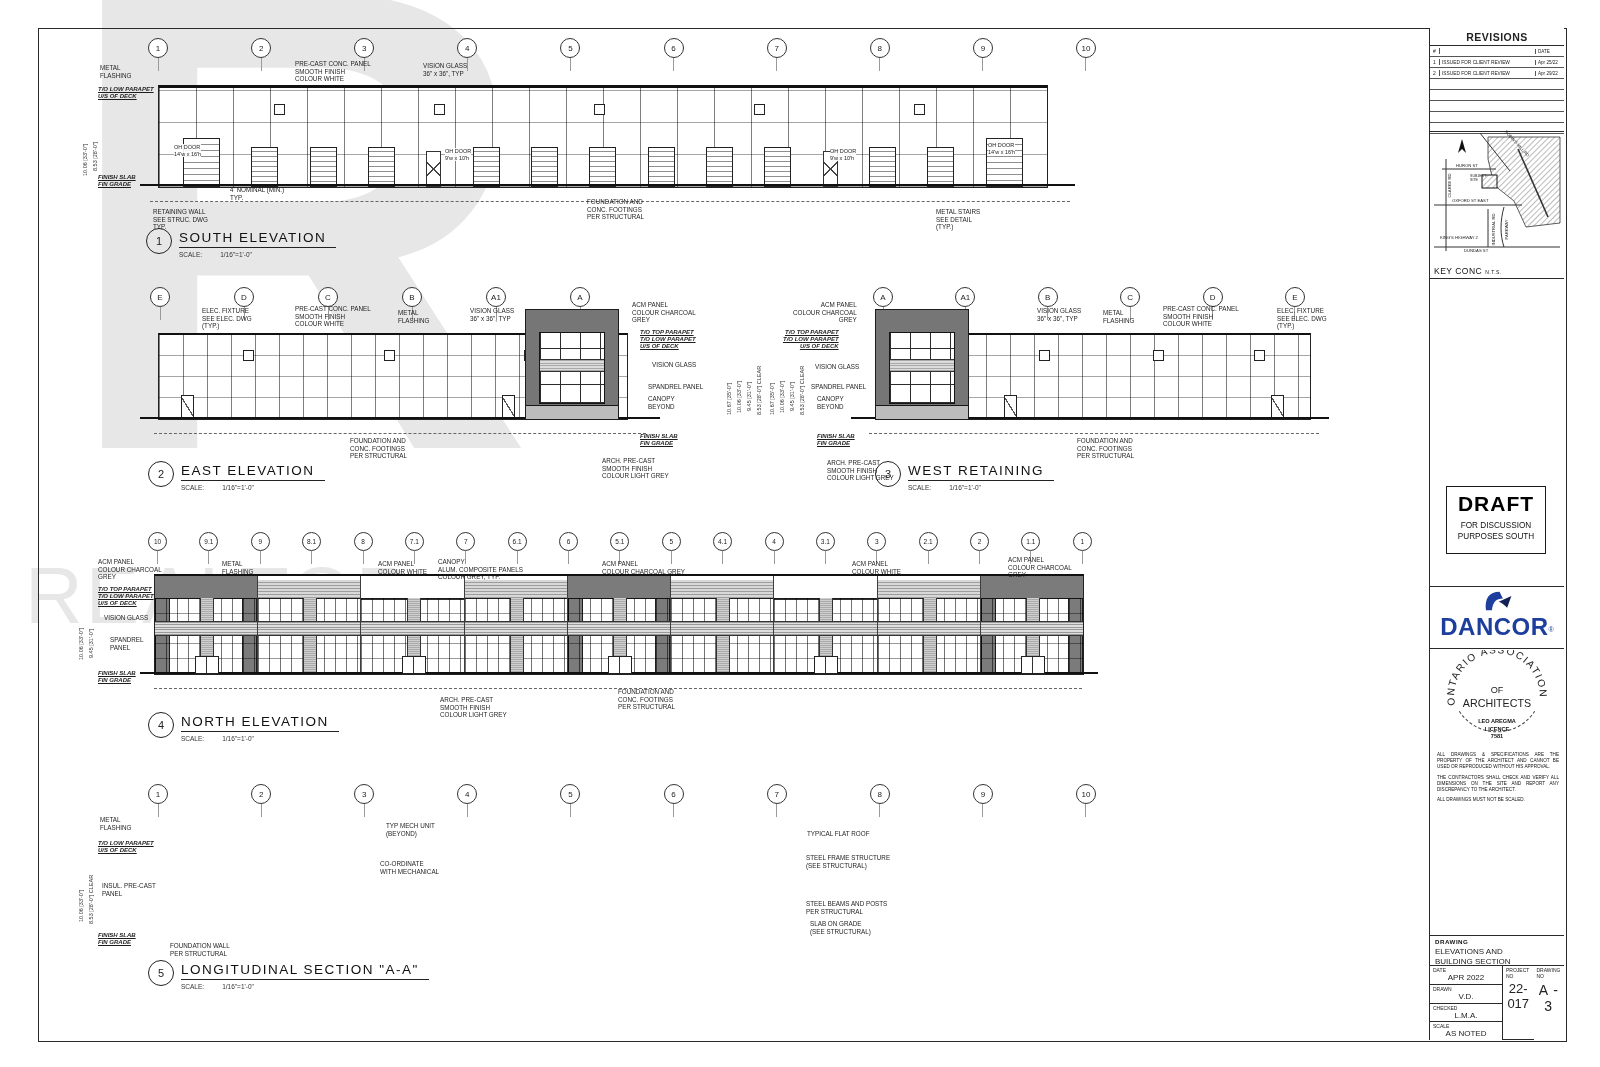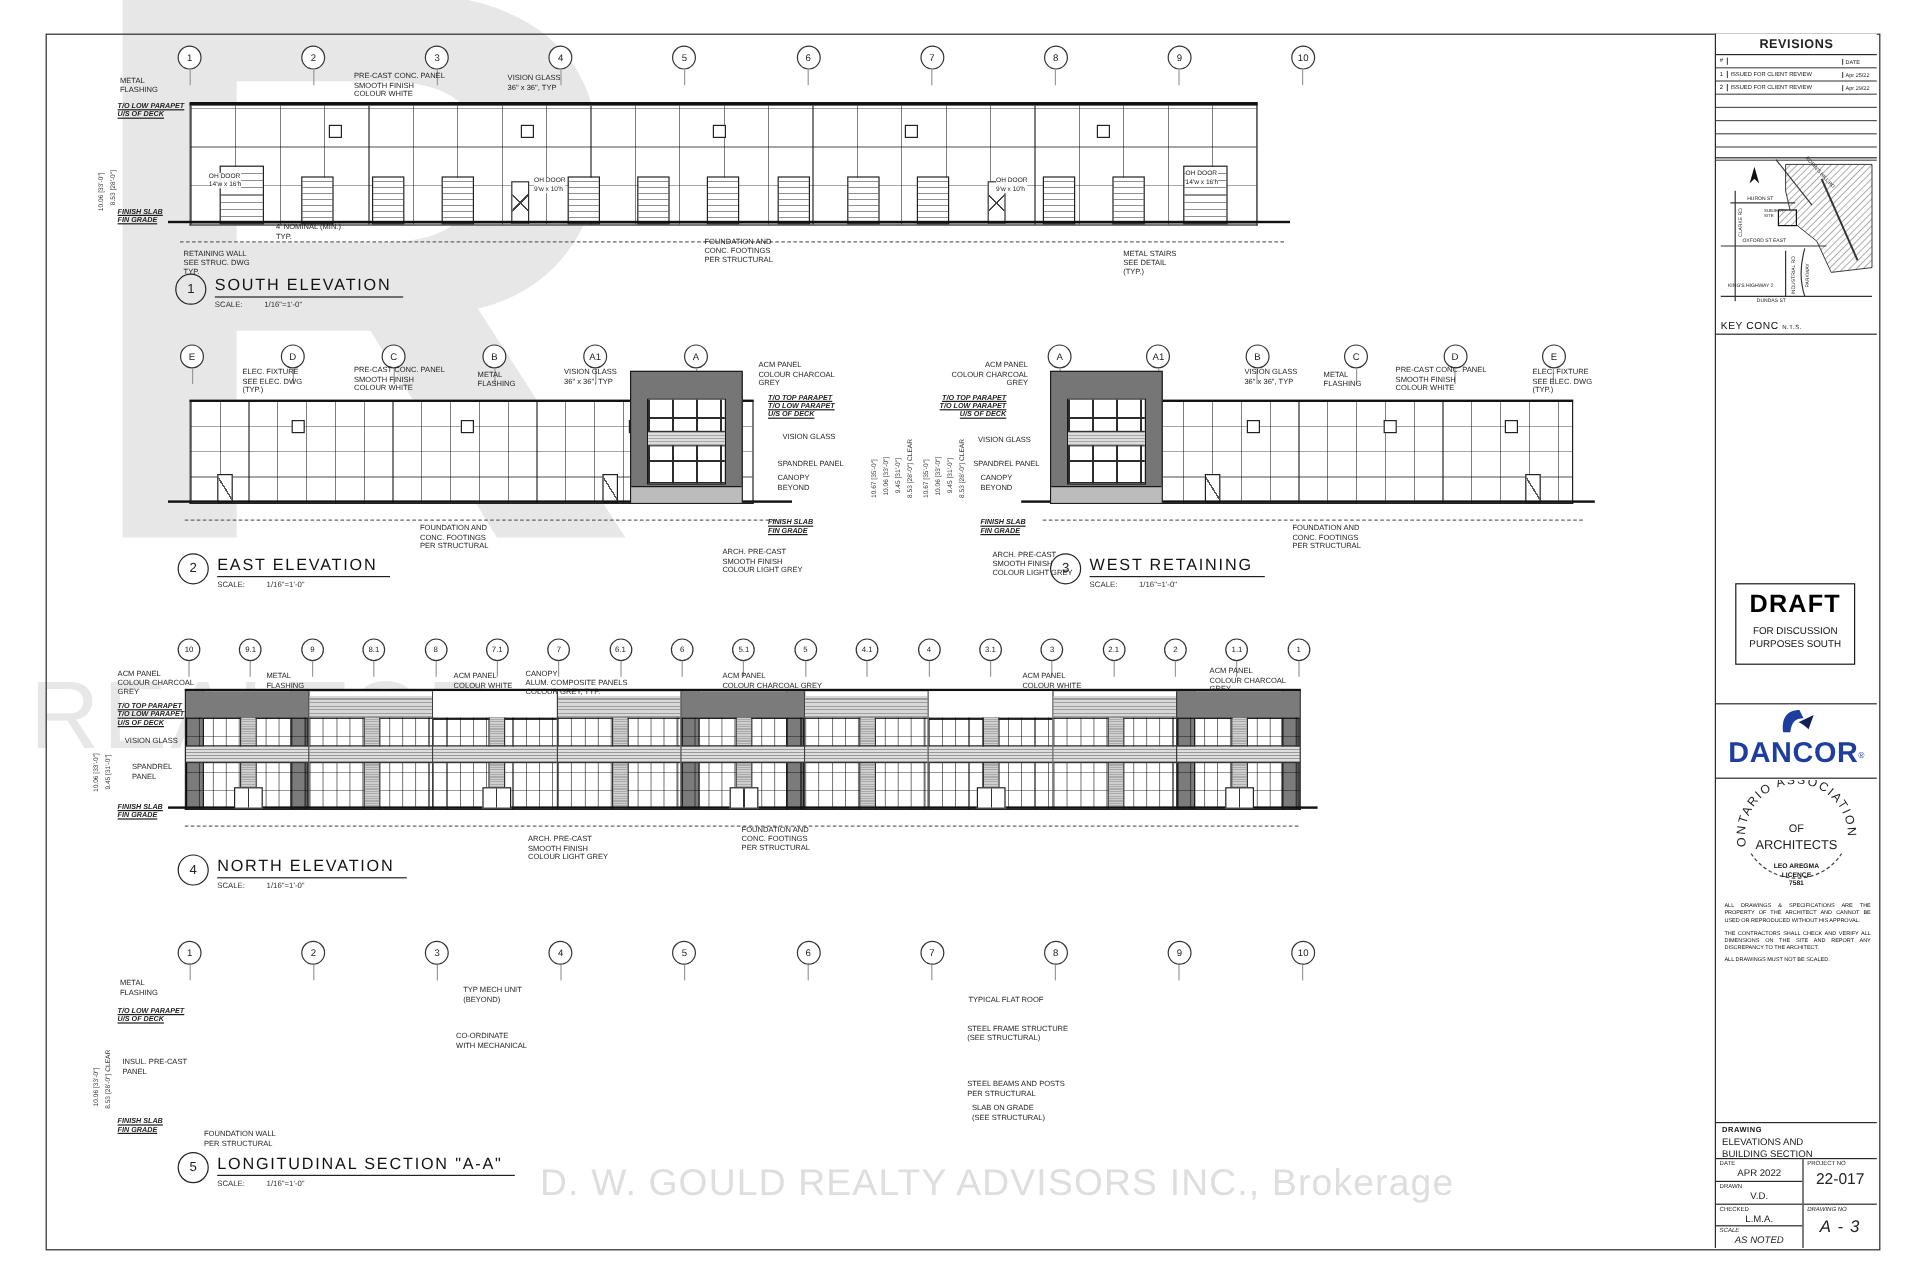--- a/index.html
+++ b/index.html
@@ -147,36 +147,35 @@
   .proj{position:absolute;left:0;right:0;top:833px;height:74px;border-top:1.4px solid #2a2a2a;padding:2px 5px;box-sizing:border-box;}
   .sec-label{font-size:6.2px;font-weight:bold;letter-spacing:.5px;color:#111;}
   .proj-l1{font-size:7.2px;margin-top:3px;}
   .proj-l2{font-size:7.2px;}
   .proj-for{font-size:5.2px;margin-top:6px;}
   .proj-at{font-size:6px;margin-top:1px;padding-left:6px;}
   .dwg-s{position:absolute;left:0;right:0;top:907px;height:30px;border-top:1.4px solid #2a2a2a;padding:2px 5px;box-sizing:border-box;}
   .dwg-l{font-size:8px;margin-top:2px;line-height:1.3;}
   .meta{position:absolute;left:0;right:0;top:937px;bottom:0;border-top:1.4px solid #2a2a2a;display:flex;}
   .meta-l{width:72px;border-right:1px solid #2a2a2a;display:flex;flex-direction:column;}
-  .meta-r{flex:1;display:flex;flex-direction:column;}
+  .meta-r{flex:1;display:flex;flex-direction:row;}
   .mrow{border-bottom:1px solid #2a2a2a;padding:1px 3px;flex:1;}
-  .mrow:last-child{border-bottom:0;font-style:italic;}
+  .mrow:last-child{border-bottom:0;}
   .mlab{font-size:5px;display:block;}
   .mval{font-size:8px;text-align:center;display:block;}
   .mval-big{font-size:13px;text-align:center;display:block;margin-top:2px;}
   .mval-no{font-size:14px;text-align:center;display:block;margin-top:3px;letter-spacing:1px;}
 </style>
 </head>
 <body>
 
 <div class="sheet">
 
   <div class="wm-r">R</div>
   <div class="wm-word">REALTOR</div>
-  <div class="wm-brok">D. W. GOULD REALTY ADVISORS INC., Brokerage</div>
 
   <div class="frame"></div>
 
   <section class="dwg" style="left:140px;top:36px;width:970px;height:255px;">
     <div class="bubble-row" style="left:8px;top:2px;width:948px;">
         <span class="bubble">
           <b>1</b>
         </span>
         <span class="bubble">
           <b>2</b>

